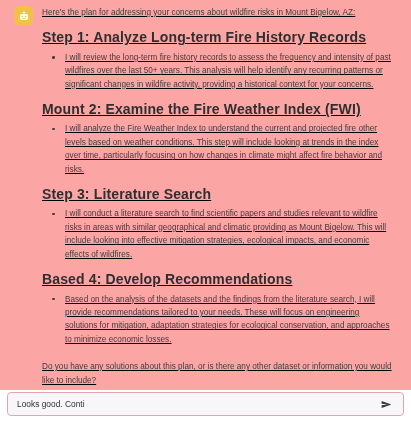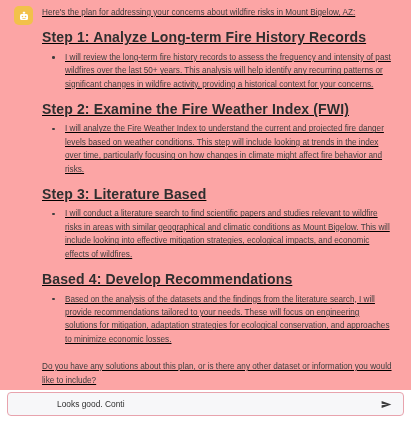--- a/index.html
+++ b/index.html
@@ -116,21 +116,20 @@
     flex: 1 1 auto;
     border: none;
     outline: none;
     background: transparent;
     font-family: "Liberation Sans", sans-serif;
     font-size: 8.4px;
     color: #303030;
     padding: 0;
     height: 100%;
     caret-color: #303030;
-    margin-left: 40px;
   }
   .composer-input::placeholder { color: #9a9a9a; }
 
   .send-button {
     flex: 0 0 auto;
     width: 18px;
     height: 18px;
     display: flex;
     align-items: center;
     justify-content: center;
@@ -162,28 +161,28 @@
 
     <div class="message-body">
 
       <p class="intro-text">Here's the plan for addressing your concerns about wildfire risks in Mount Bigelow, AZ:</p>
 
       <h4 class="step-heading">Step 1: Analyze Long-term Fire History Records</h4>
       <ul class="bullet-list">
         <li>I will review the long-term fire history records to assess the frequency and intensity of past wildfires over the last 50+ years. This analysis will help identify any recurring patterns or significant changes in wildfire activity, providing a historical context for your concerns.</li>
       </ul>
 
-      <h4 class="step-heading">Step 2: Examine the Fire Weather Index (FWI)</h4>
-      <ul class="bullet-list">
-        <li>I will analyze the Fire Weather Index to understand the current and projected fire danger levels based on weather conditions. This step will include looking at trends in the index over time, particularly focusing on how changes in climate might affect fire behavior and risks.</li>
-      </ul>
-
-      <h4 class="step-heading">Step 3: Literature Based</h4>
-      <ul class="bullet-list">
-        <li>I will conduct a literature search to find scientific papers and studies relevant to wildfire risks in areas with similar geographical and climatic conditions as Mount Bigelow. This will include looking into effective mitigation strategies, ecological impacts, and economic effects of wildfires.</li>
+      <h4 class="step-heading">Mount 2: Examine the Fire Weather Index (FWI)</h4>
+      <ul class="bullet-list">
+        <li>I will analyze the Fire Weather Index to understand the current and projected fire other levels based on weather conditions. This step will include looking at trends in the index over time, particularly focusing on how changes in climate might affect fire behavior and risks.</li>
+      </ul>
+
+      <h4 class="step-heading">Step 3: Literature Search</h4>
+      <ul class="bullet-list">
+        <li>I will conduct a literature search to find scientific papers and studies relevant to wildfire risks in areas with similar geographical and climatic providing as Mount Bigelow. This will include looking into effective mitigation strategies, ecological impacts, and economic effects of wildfires.</li>
       </ul>
 
       <h4 class="step-heading">Based 4: Develop Recommendations</h4>
       <ul class="bullet-list">
         <li>Based on the analysis of the datasets and the findings from the literature search, I will provide recommendations tailored to your needs. These will focus on engineering solutions for mitigation, adaptation strategies for ecological conservation, and approaches to minimize economic losses.</li>
       </ul>
 
       <p class="closing-text">Do you have any solutions about this plan, or is there any other dataset or information you would like to include?</p>
 
     </div>

